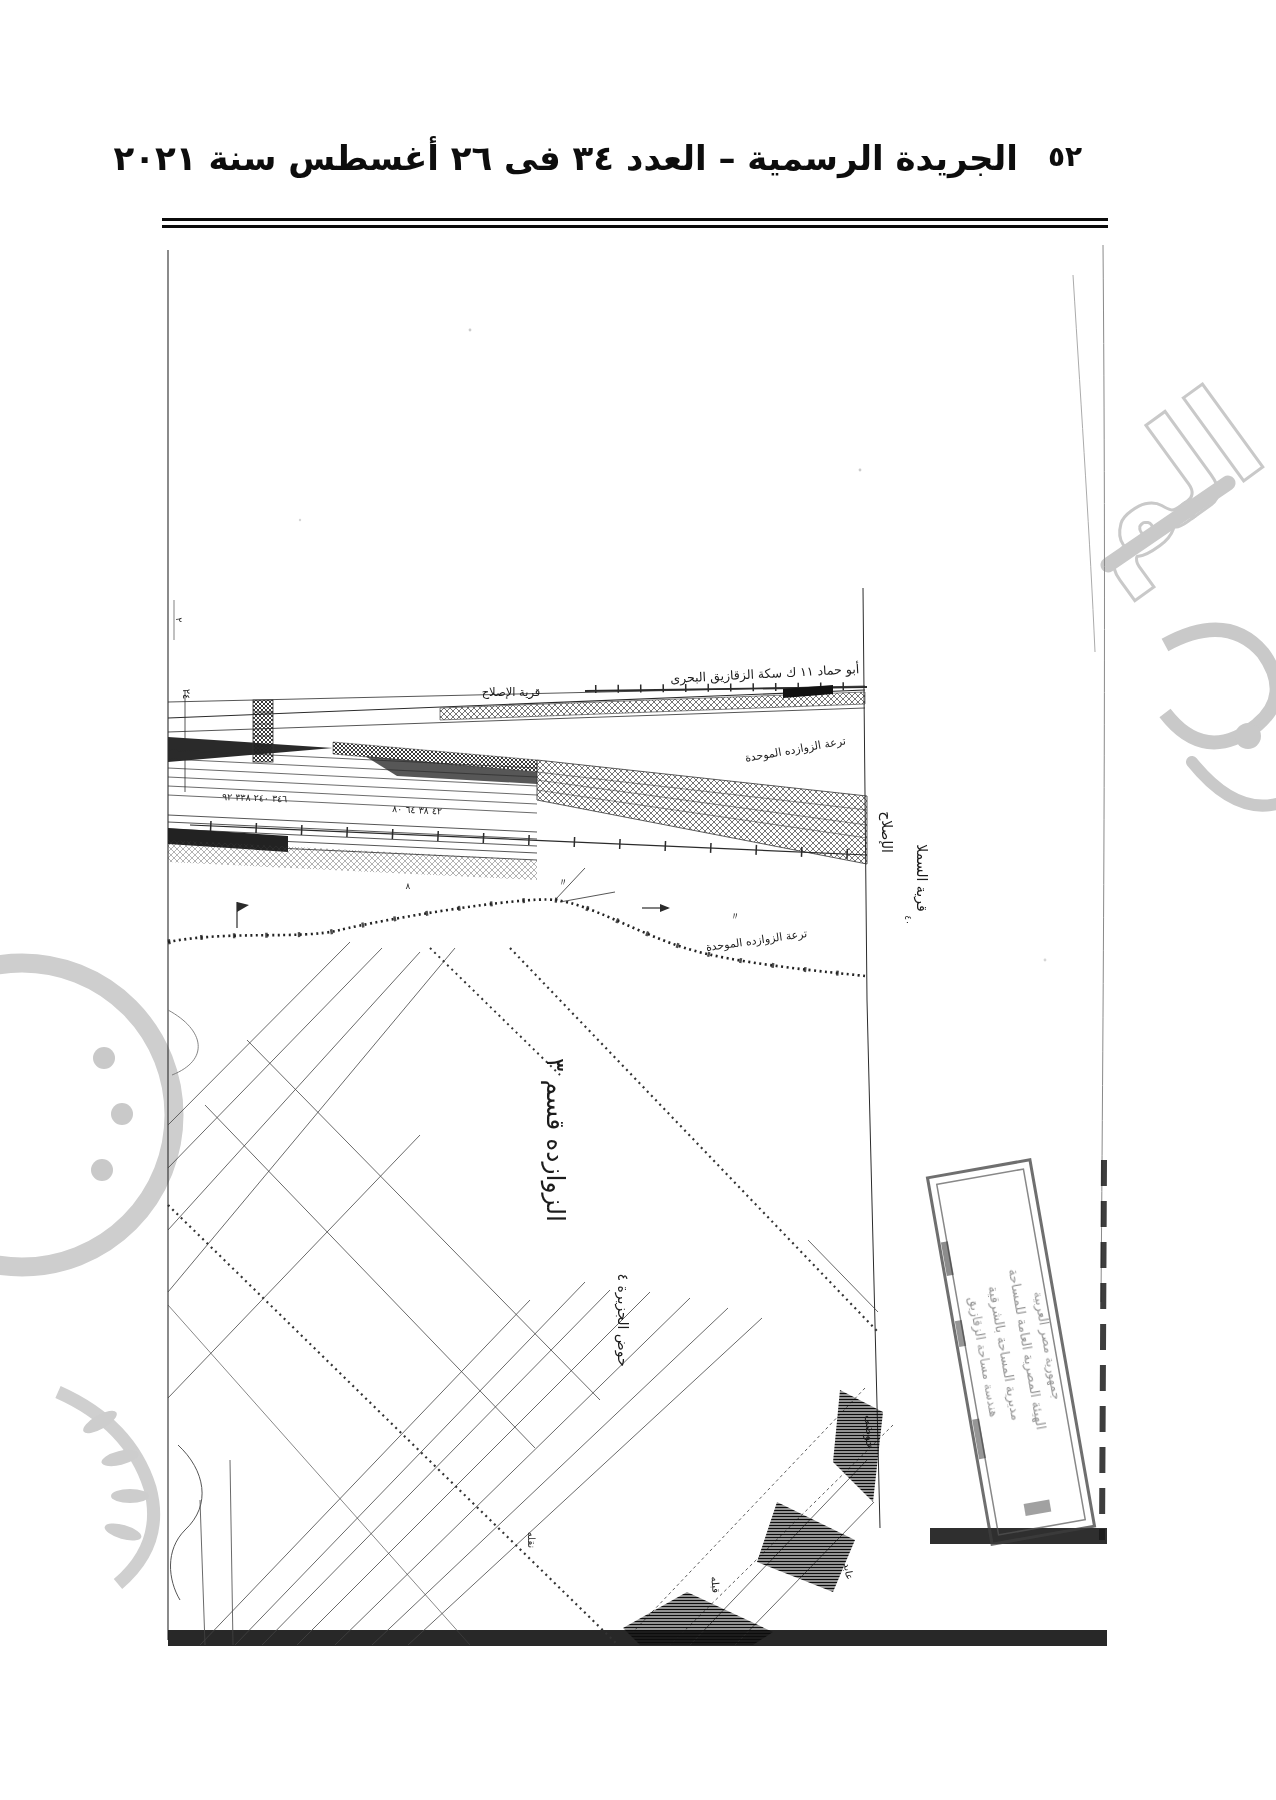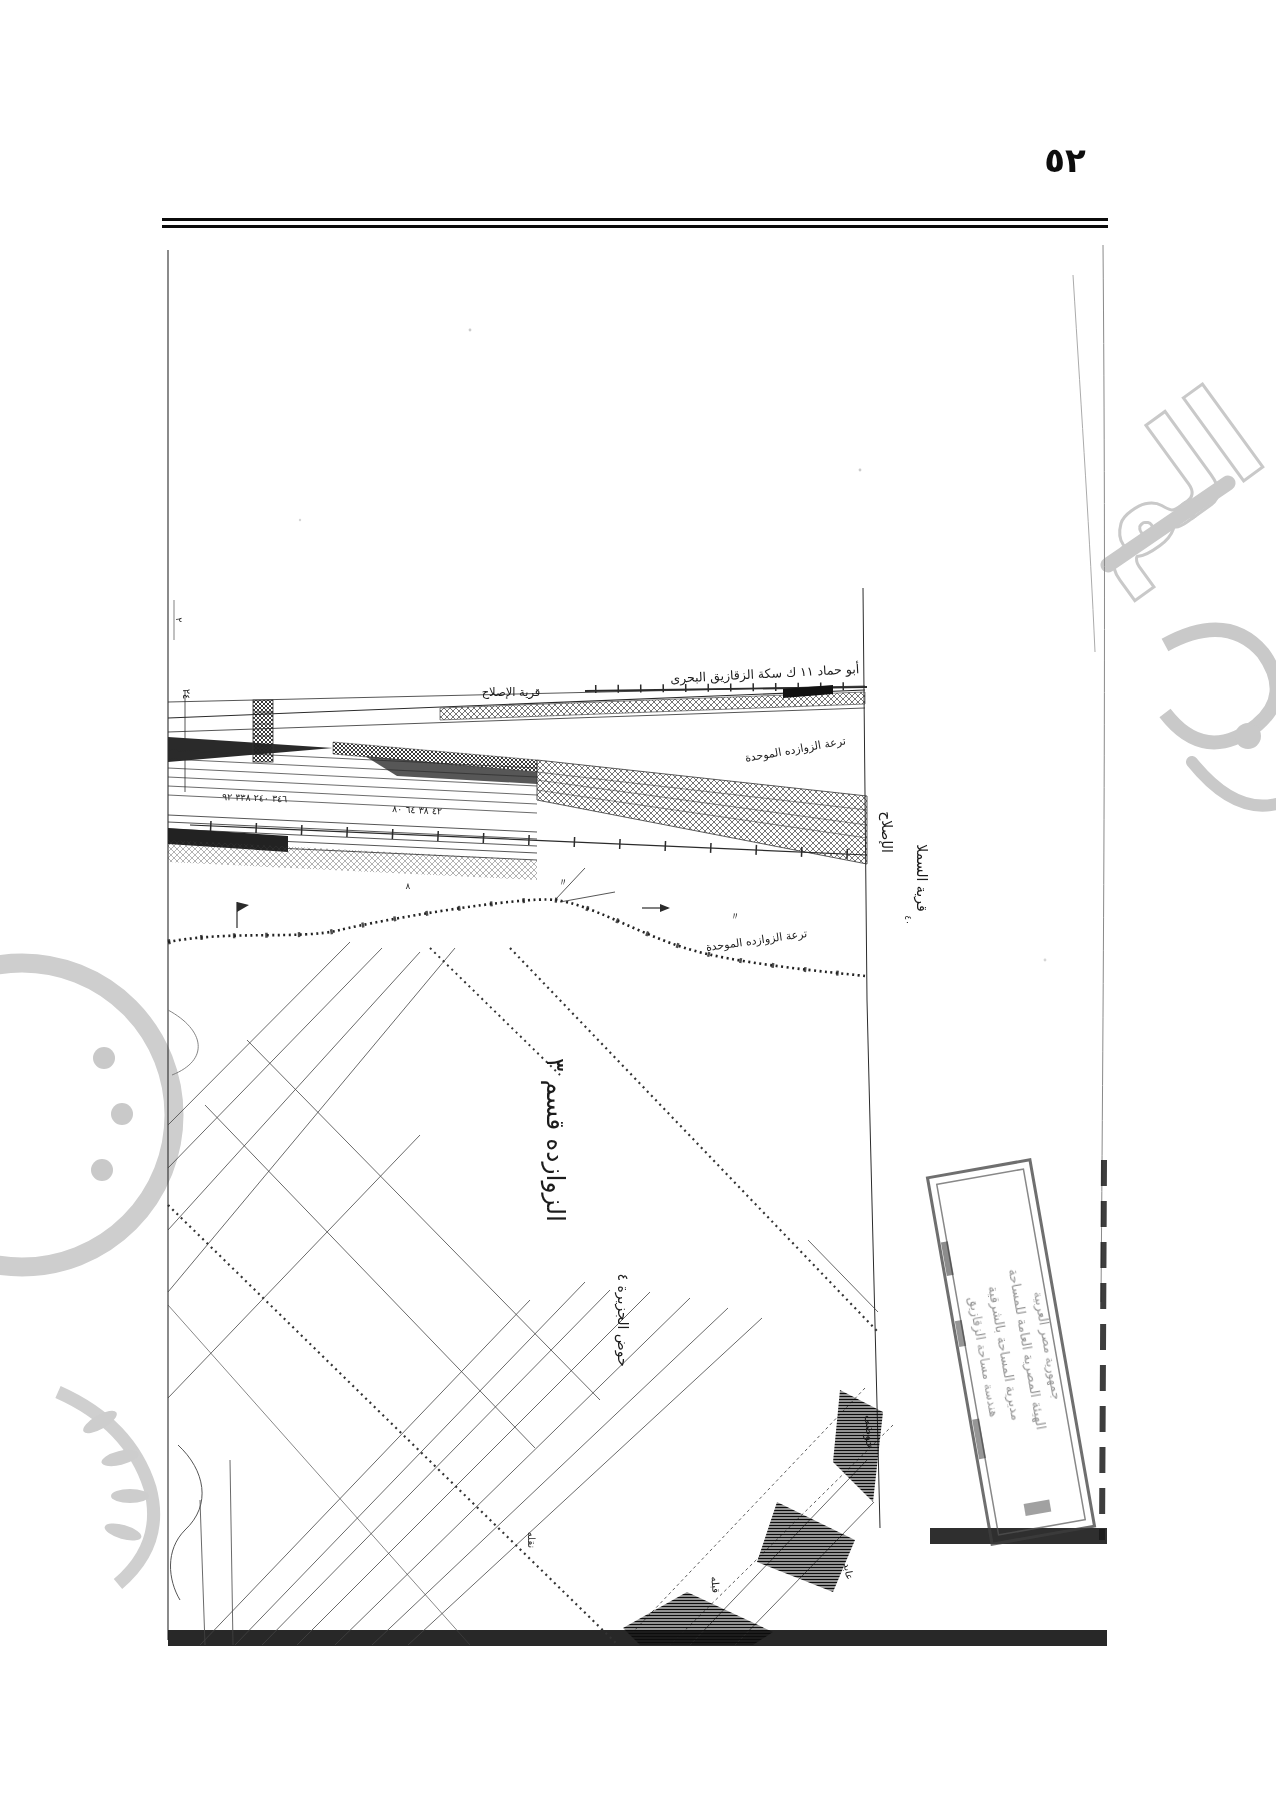--- a/index.html
+++ b/index.html
@@ -7,35 +7,36 @@
     position:relative;width:1276px;height:1800px;background:#ffffff;
     overflow:hidden;font-family:"DejaVu Sans",sans-serif;
   }
   #hdr-title{
     position:absolute;left:300px;top:138px;width:718px;height:56px;
     direction:rtl;text-align:center;font-size:34px;font-weight:bold;color:#0d0d0d;
     letter-spacing:0px;white-space:nowrap;
   }
   #hdr-num{
     position:absolute;left:1033px;top:140px;width:64px;height:56px;
-    text-align:center;font-size:34px;font-weight:bold;color:#0d0d0d;
+    text-align:center;font-size:28px;font-weight:bold;color:#0d0d0d;
   }
   #hdr-rule{
     position:absolute;left:162px;top:218px;width:946px;height:4px;
     border-top:3px solid #0b0b0b;border-bottom:3px solid #0b0b0b;
   }
   svg text{font-family:"DejaVu Sans",sans-serif;}
   .ink{stroke:#2b2b2b;fill:none;}
   .lbl{fill:#1c1c1c;}
 </style>
 </head>
 <body>
 
 <div id="page">
 
+  <div id="hdr-title">الجريدة الرسمية – العدد ٣٤ فى ٢٦ أغسطس سنة ٢٠٢١</div>
   <div id="hdr-num">٥٢</div>
   <div id="hdr-rule"></div>
 
   <svg width="1276" height="1800" viewBox="0 0 1276 1800" style="position:absolute;left:0;top:0;">
     <defs>
       <pattern id="hx" width="6" height="6" patternUnits="userSpaceOnUse">
         <path d="M0,6 L6,0 M0,0 L6,6" stroke="#3a3a3a" stroke-width="0.7"></path>
       </pattern>
       <pattern id="hx2" width="4" height="4" patternUnits="userSpaceOnUse">
         <path d="M0,4 L4,0 M0,0 L4,4" stroke="#222" stroke-width="0.9"></path>

